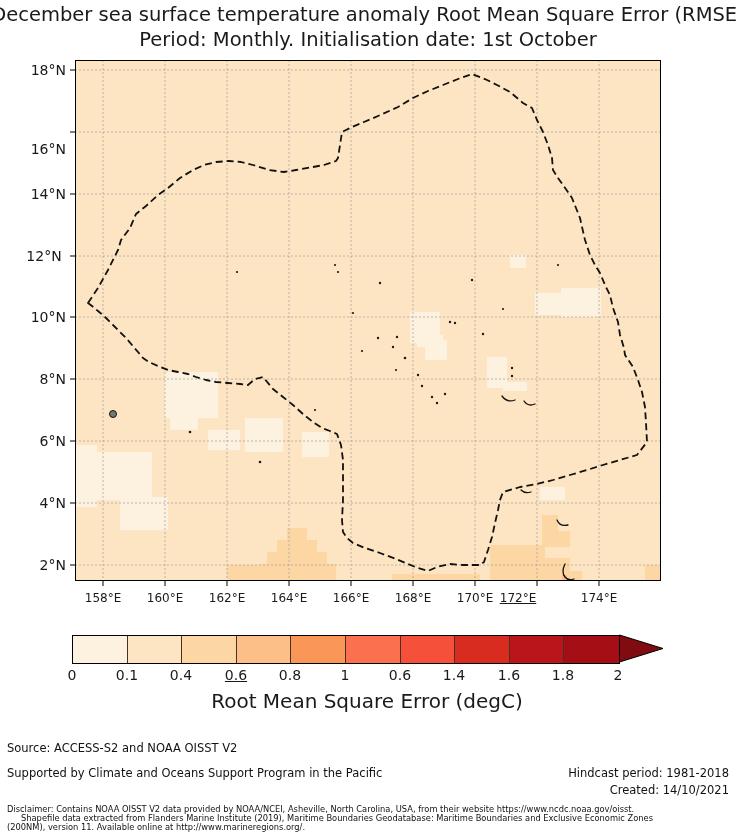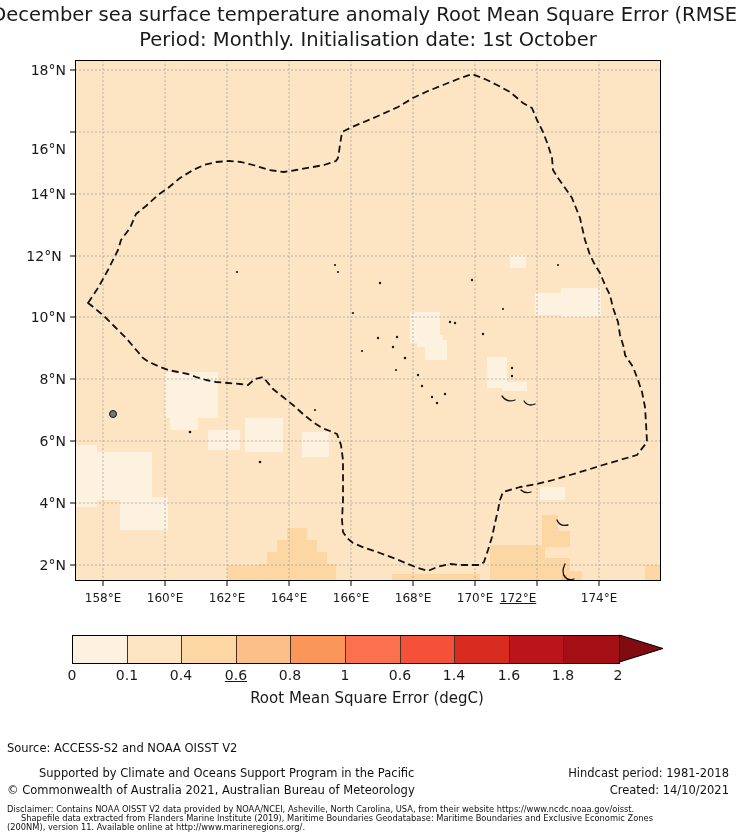--- a/index.html
+++ b/index.html
@@ -20,21 +20,21 @@
   .tick{stroke:#000;stroke-width:1;}
   .eez{fill:none;stroke:#111111;stroke-width:1.8;stroke-dasharray:7 4;stroke-linejoin:round;}
   .isl{fill:#1a1a1a;}
   .arc{fill:none;stroke:#111111;stroke-width:1.3;stroke-linecap:round;}
   .cb-bar{position:absolute;left:72px;top:635px;width:546px;height:27px;display:flex;
           border:1px solid #000;box-sizing:content-box;}
   .cb-seg{width:54.6px;height:27px;border-right:1px solid #4a3020;box-sizing:border-box;}
   .cb-seg:last-child{border-right:none;}
   .cb-arrow{position:absolute;left:619px;top:634px;overflow:visible;}
   .cbtick{position:absolute;width:50px;text-align:center;font-size:14px;top:667px;}
-  .cb-label{position:absolute;left:167px;top:689px;width:400px;text-align:center;font-size:15px;}
+  .cb-label{position:absolute;left:167px;top:689px;width:400px;text-align:center;font-size:20px;}
   .foot{position:absolute;left:7px;font-size:11.5px;color:#111;}
   .foot-r{position:absolute;right:7px;font-size:11.5px;color:#111;text-align:right;}
   .disc{position:absolute;left:7px;font-size:8.3px;color:#111;line-height:10px;}
 </style>
 </head>
 <body>
 
 <div class="fig">
 
   <div class="title-line t1">December sea surface temperature anomaly Root Mean Square Error (RMSE)</div>
@@ -221,21 +221,20 @@
   <div class="cbtick" style="left:320px;">1</div>
   <div class="cbtick" style="left:375px;">0.6</div>
   <div class="cbtick" style="left:429px;">1.4</div>
   <div class="cbtick" style="left:484px;">1.6</div>
   <div class="cbtick" style="left:538px;">1.8</div>
   <div class="cbtick" style="left:593px;">2</div>
 
   <div class="cb-label">Root Mean Square Error (degC)</div>
 
   <div class="foot" style="top:741px;">Source: ACCESS-S2 and NOAA OISST V2</div>
-  <div class="foot" style="top:766px;margin-left:32px;">Supported by Climate and Oceans Support Program in the Pacific</div>
-  <div class="foot" style="top:783px;">© Commonwealth of Australia 2021, Australian Bureau of Meteorology</div>
+  <div class="foot" style="top:766px;">Supported by Climate and Oceans Support Program in the Pacific</div>
   <div class="foot-r" style="top:766px;">Hindcast period: 1981-2018</div>
   <div class="foot-r" style="top:783px;">Created: 14/10/2021</div>
   <div class="disc" style="top:804px;">Disclaimer: Contains NOAA OISST V2 data provided by NOAA/NCEI, Asheville, North Carolina, USA, from their website https://www.ncdc.noaa.gov/oisst.</div>
   <div class="disc" style="top:813px;margin-left:14px;">Shapefile data extracted from Flanders Marine Institute (2019), Maritime Boundaries Geodatabase: Maritime Boundaries and Exclusive Economic Zones</div>
   <div class="disc" style="top:822px;">(200NM), version 11. Available online at http://www.marineregions.org/.</div>
 
 </div>
 
 </body></html>

